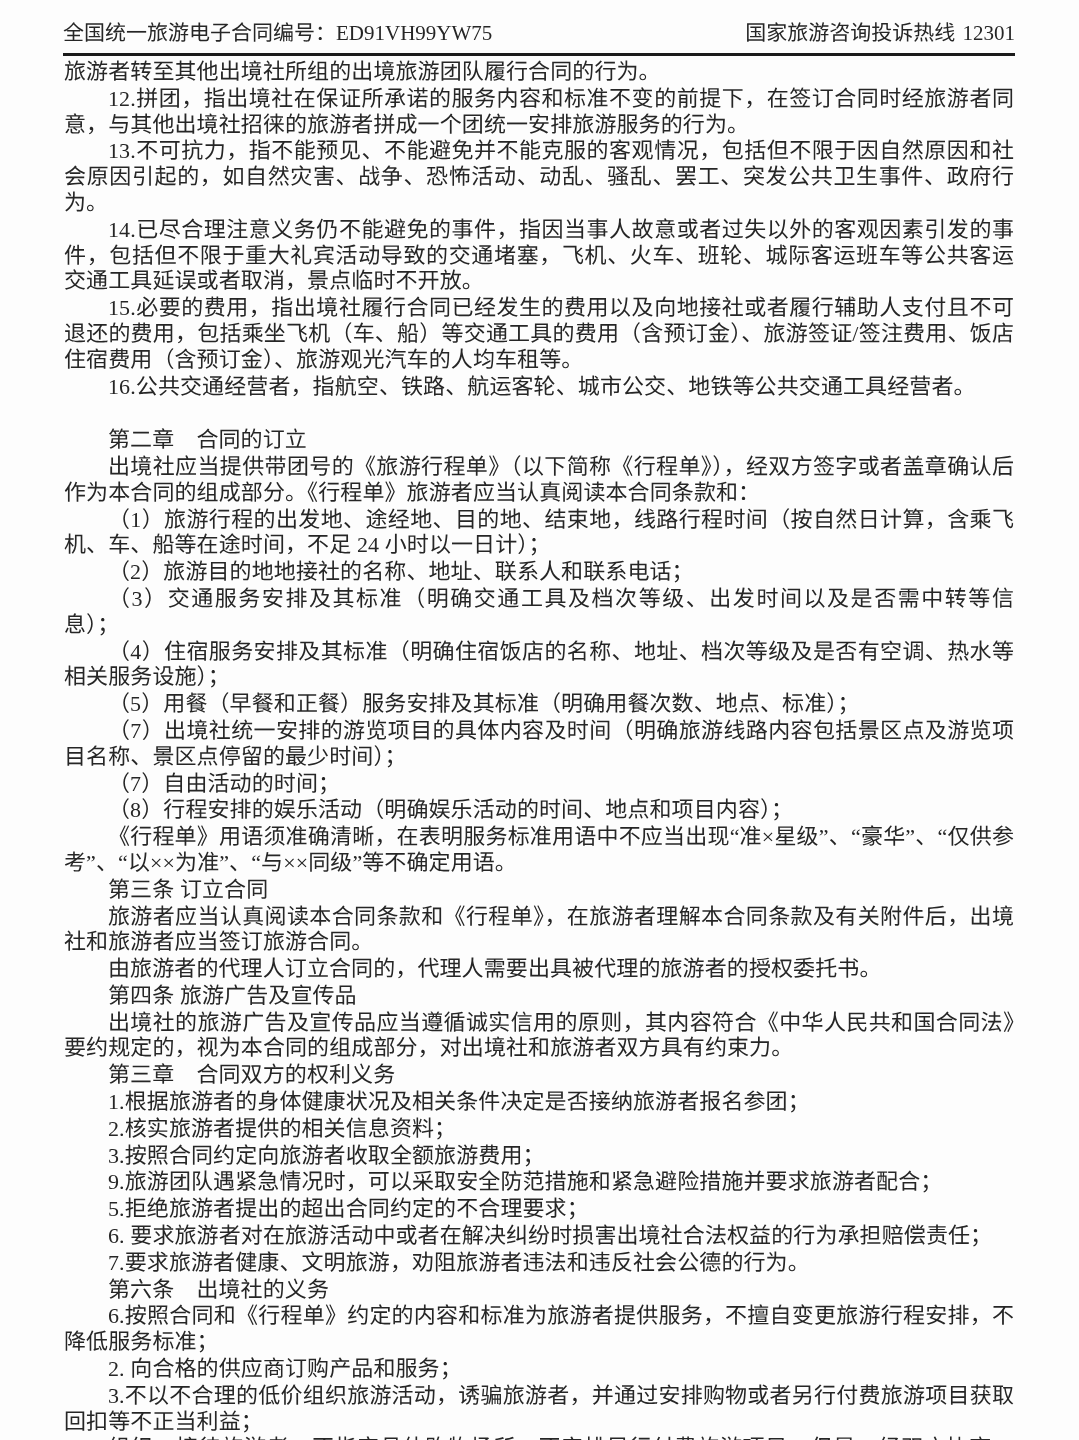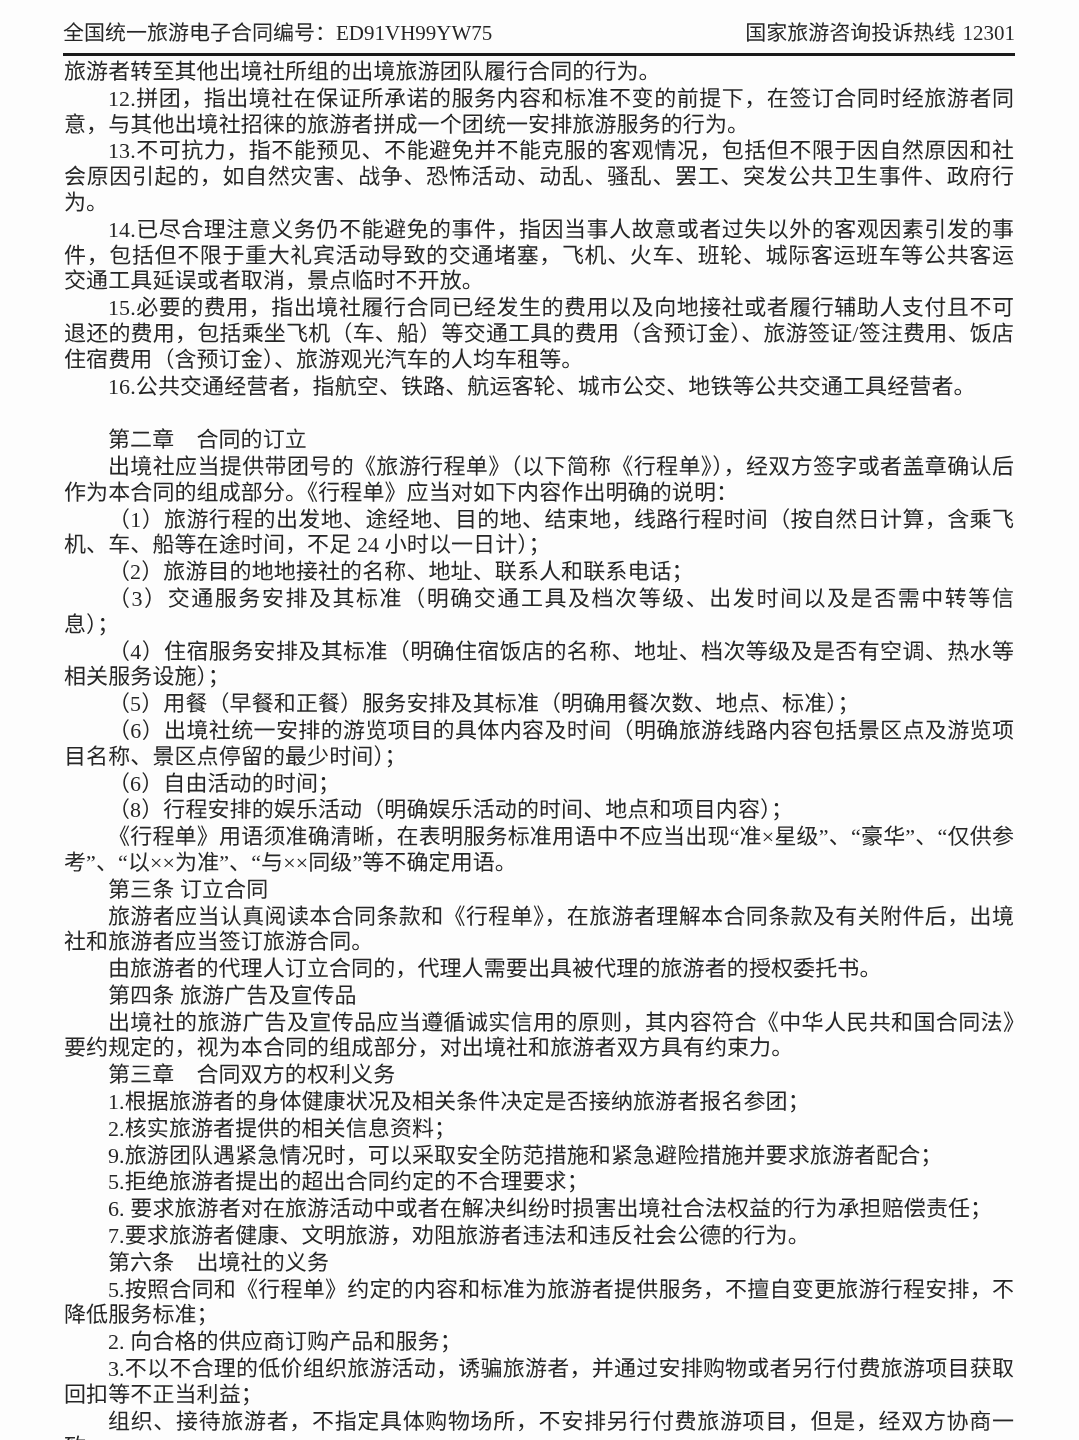--- a/index.html
+++ b/index.html
@@ -56,41 +56,42 @@
   </div>
   <div class="contract-body">
       <p>旅游者转至其他出境社所组的出境旅游团队履行合同的行为。</p>
       <p class="indent">12.拼团，指出境社在保证所承诺的服务内容和标准不变的前提下，在签订合同时经旅游者同意，与其他出境社招徕的旅游者拼成一个团统一安排旅游服务的行为。</p>
       <p class="indent">13.不可抗力，指不能预见、不能避免并不能克服的客观情况，包括但不限于因自然原因和社会原因引起的，如自然灾害、战争、恐怖活动、动乱、骚乱、罢工、突发公共卫生事件、政府行为。</p>
       <p class="indent">14.已尽合理注意义务仍不能避免的事件，指因当事人故意或者过失以外的客观因素引发的事件，包括但不限于重大礼宾活动导致的交通堵塞，飞机、火车、班轮、城际客运班车等公共客运交通工具延误或者取消，景点临时不开放。</p>
       <p class="indent">15.必要的费用，指出境社履行合同已经发生的费用以及向地接社或者履行辅助人支付且不可退还的费用，包括乘坐飞机（车、船）等交通工具的费用（含预订金）、旅游签证/签注费用、饭店住宿费用（含预订金）、旅游观光汽车的人均车租等。</p>
       <p class="indent">16.公共交通经营者，指航空、铁路、航运客轮、城市公交、地铁等公共交通工具经营者。</p>
       <p class="blank">&nbsp;</p>
       <p class="indent">第二章　合同的订立</p>
-      <p class="indent">出境社应当提供带团号的《旅游行程单》（以下简称《行程单》），经双方签字或者盖章确认后作为本合同的组成部分。《行程单》应当对如下内容作出明确的说明：</p>
+      <p class="indent">出境社应当提供带团号的《旅游行程单》（以下简称《行程单》），经双方签字或者盖章确认后作为本合同的组成部分。《行程单》旅游者应当认真阅读本合同条款和：</p>
       <p class="indent">（1）旅游行程的出发地、途经地、目的地、结束地，线路行程时间（按自然日计算，含乘飞机、车、船等在途时间，不足 24 小时以一日计）；</p>
       <p class="indent">（2）旅游目的地地接社的名称、地址、联系人和联系电话；</p>
       <p class="indent">（3）交通服务安排及其标准（明确交通工具及档次等级、出发时间以及是否需中转等信息）；</p>
       <p class="indent">（4）住宿服务安排及其标准（明确住宿饭店的名称、地址、档次等级及是否有空调、热水等相关服务设施）；</p>
       <p class="indent">（5）用餐（早餐和正餐）服务安排及其标准（明确用餐次数、地点、标准）；</p>
-      <p class="indent">（6）出境社统一安排的游览项目的具体内容及时间（明确旅游线路内容包括景区点及游览项目名称、景区点停留的最少时间）；</p>
-      <p class="indent">（6）自由活动的时间；</p>
+      <p class="indent">（7）出境社统一安排的游览项目的具体内容及时间（明确旅游线路内容包括景区点及游览项目名称、景区点停留的最少时间）；</p>
+      <p class="indent">（7）自由活动的时间；</p>
       <p class="indent">（8）行程安排的娱乐活动（明确娱乐活动的时间、地点和项目内容）；</p>
       <p class="indent">《行程单》用语须准确清晰，在表明服务标准用语中不应当出现“准×星级”、“豪华”、“仅供参考”、“以××为准”、“与××同级”等不确定用语。</p>
       <p class="indent">第三条 订立合同</p>
       <p class="indent">旅游者应当认真阅读本合同条款和《行程单》，在旅游者理解本合同条款及有关附件后，出境社和旅游者应当签订旅游合同。</p>
       <p class="indent">由旅游者的代理人订立合同的，代理人需要出具被代理的旅游者的授权委托书。</p>
       <p class="indent">第四条 旅游广告及宣传品</p>
       <p class="indent">出境社的旅游广告及宣传品应当遵循诚实信用的原则，其内容符合《中华人民共和国合同法》要约规定的，视为本合同的组成部分，对出境社和旅游者双方具有约束力。</p>
       <p class="indent">第三章　合同双方的权利义务</p>
       <p class="indent">1.根据旅游者的身体健康状况及相关条件决定是否接纳旅游者报名参团；</p>
       <p class="indent">2.核实旅游者提供的相关信息资料；</p>
+      <p class="indent">3.按照合同约定向旅游者收取全额旅游费用；</p>
       <p class="indent">9.旅游团队遇紧急情况时，可以采取安全防范措施和紧急避险措施并要求旅游者配合；</p>
       <p class="indent">5.拒绝旅游者提出的超出合同约定的不合理要求；</p>
       <p class="indent">6. 要求旅游者对在旅游活动中或者在解决纠纷时损害出境社合法权益的行为承担赔偿责任；</p>
       <p class="indent">7.要求旅游者健康、文明旅游，劝阻旅游者违法和违反社会公德的行为。</p>
       <p class="indent">第六条　出境社的义务</p>
-      <p class="indent">5.按照合同和《行程单》约定的内容和标准为旅游者提供服务，不擅自变更旅游行程安排，不降低服务标准；</p>
+      <p class="indent">6.按照合同和《行程单》约定的内容和标准为旅游者提供服务，不擅自变更旅游行程安排，不降低服务标准；</p>
       <p class="indent">2. 向合格的供应商订购产品和服务；</p>
       <p class="indent">3.不以不合理的低价组织旅游活动，诱骗旅游者，并通过安排购物或者另行付费旅游项目获取回扣等不正当利益；</p>
       <p class="indent">组织、接待旅游者，不指定具体购物场所，不安排另行付费旅游项目，但是，经双方协商一致</p>
     </div>
 </div>
 
 </body></html>

